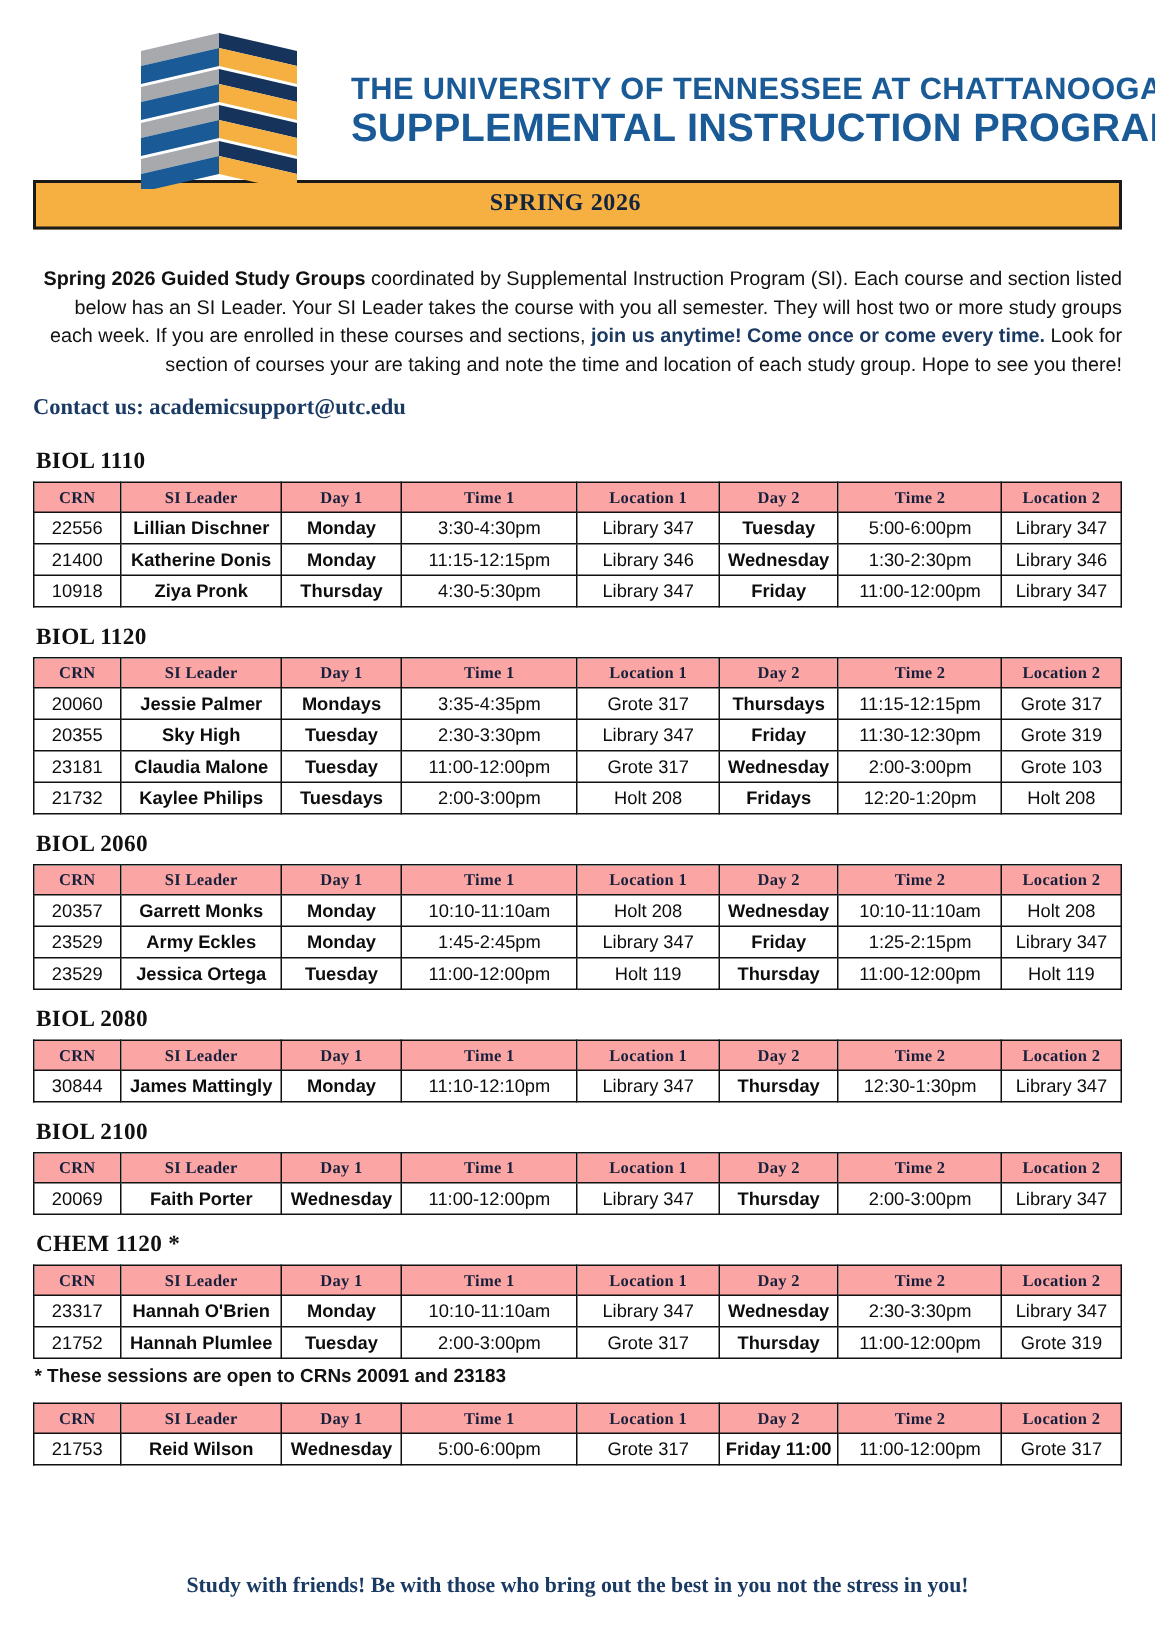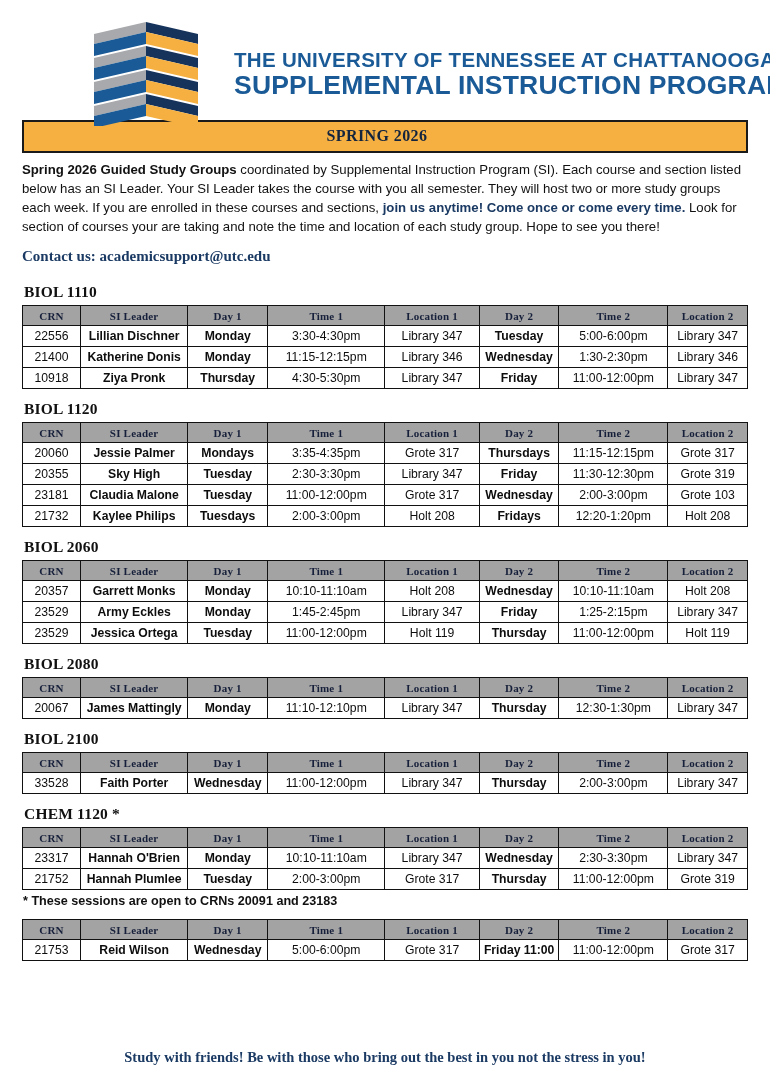--- a/index.html
+++ b/index.html
@@ -68,25 +68,25 @@
     font-family: "Liberation Serif", serif;
     font-weight: bold;
     font-size: 16px;
     color: #13243f;
     padding: 5px 16px 6px 0;
     letter-spacing: 0.4px;
   }
 
   
   .intro {
-    margin: 7px 22px 0 22px;
+    margin: 23px 22px 0 22px;
     font-size: 13.2px;
     line-height: 1.44;
     color: #111111;
-    text-align: left;
+    text-align: right;
   }
   .intro b.dark {
     color: #111111;
     font-weight: bold;
   }
   .intro b.navy {
     color: #1b3a63;
     font-weight: bold;
   }
   .contact {
@@ -122,21 +122,21 @@
   table.sched th, table.sched td {
     border: 1px solid #111111;
     padding: 1px 2px;
     text-align: center;
     vertical-align: middle;
     height: 18px;
     overflow: hidden;
     white-space: nowrap;
   }
   table.sched th {
-    background: #a3a3a3;
+    background: #fca5a5;
     font-family: "Liberation Serif", serif;
     font-weight: bold;
     font-size: 11px;
     color: #17203a;
     letter-spacing: 0.2px;
     height: 17px;
   }
   table.sched td {
     background: #ffffff;
     font-size: 12.2px;
@@ -430,21 +430,21 @@
               <th>Day 1</th>
               <th>Time 1</th>
               <th>Location 1</th>
               <th>Day 2</th>
               <th>Time 2</th>
               <th>Location 2</th>
             </tr>
           </thead>
           <tbody>
             <tr>
-              <td>20067</td>
+              <td>30844</td>
               <td class="bold">James Mattingly</td>
               <td class="bold">Monday</td>
               <td>11:10-12:10pm</td>
               <td>Library 347</td>
               <td class="bold">Thursday</td>
               <td>12:30-1:30pm</td>
               <td>Library 347</td>
             </tr>
           </tbody>
         </table>
@@ -469,21 +469,21 @@
               <th>Day 1</th>
               <th>Time 1</th>
               <th>Location 1</th>
               <th>Day 2</th>
               <th>Time 2</th>
               <th>Location 2</th>
             </tr>
           </thead>
           <tbody>
             <tr>
-              <td>33528</td>
+              <td>20069</td>
               <td class="bold">Faith Porter</td>
               <td class="bold">Wednesday</td>
               <td>11:00-12:00pm</td>
               <td>Library 347</td>
               <td class="bold">Thursday</td>
               <td>2:00-3:00pm</td>
               <td>Library 347</td>
             </tr>
           </tbody>
         </table>

